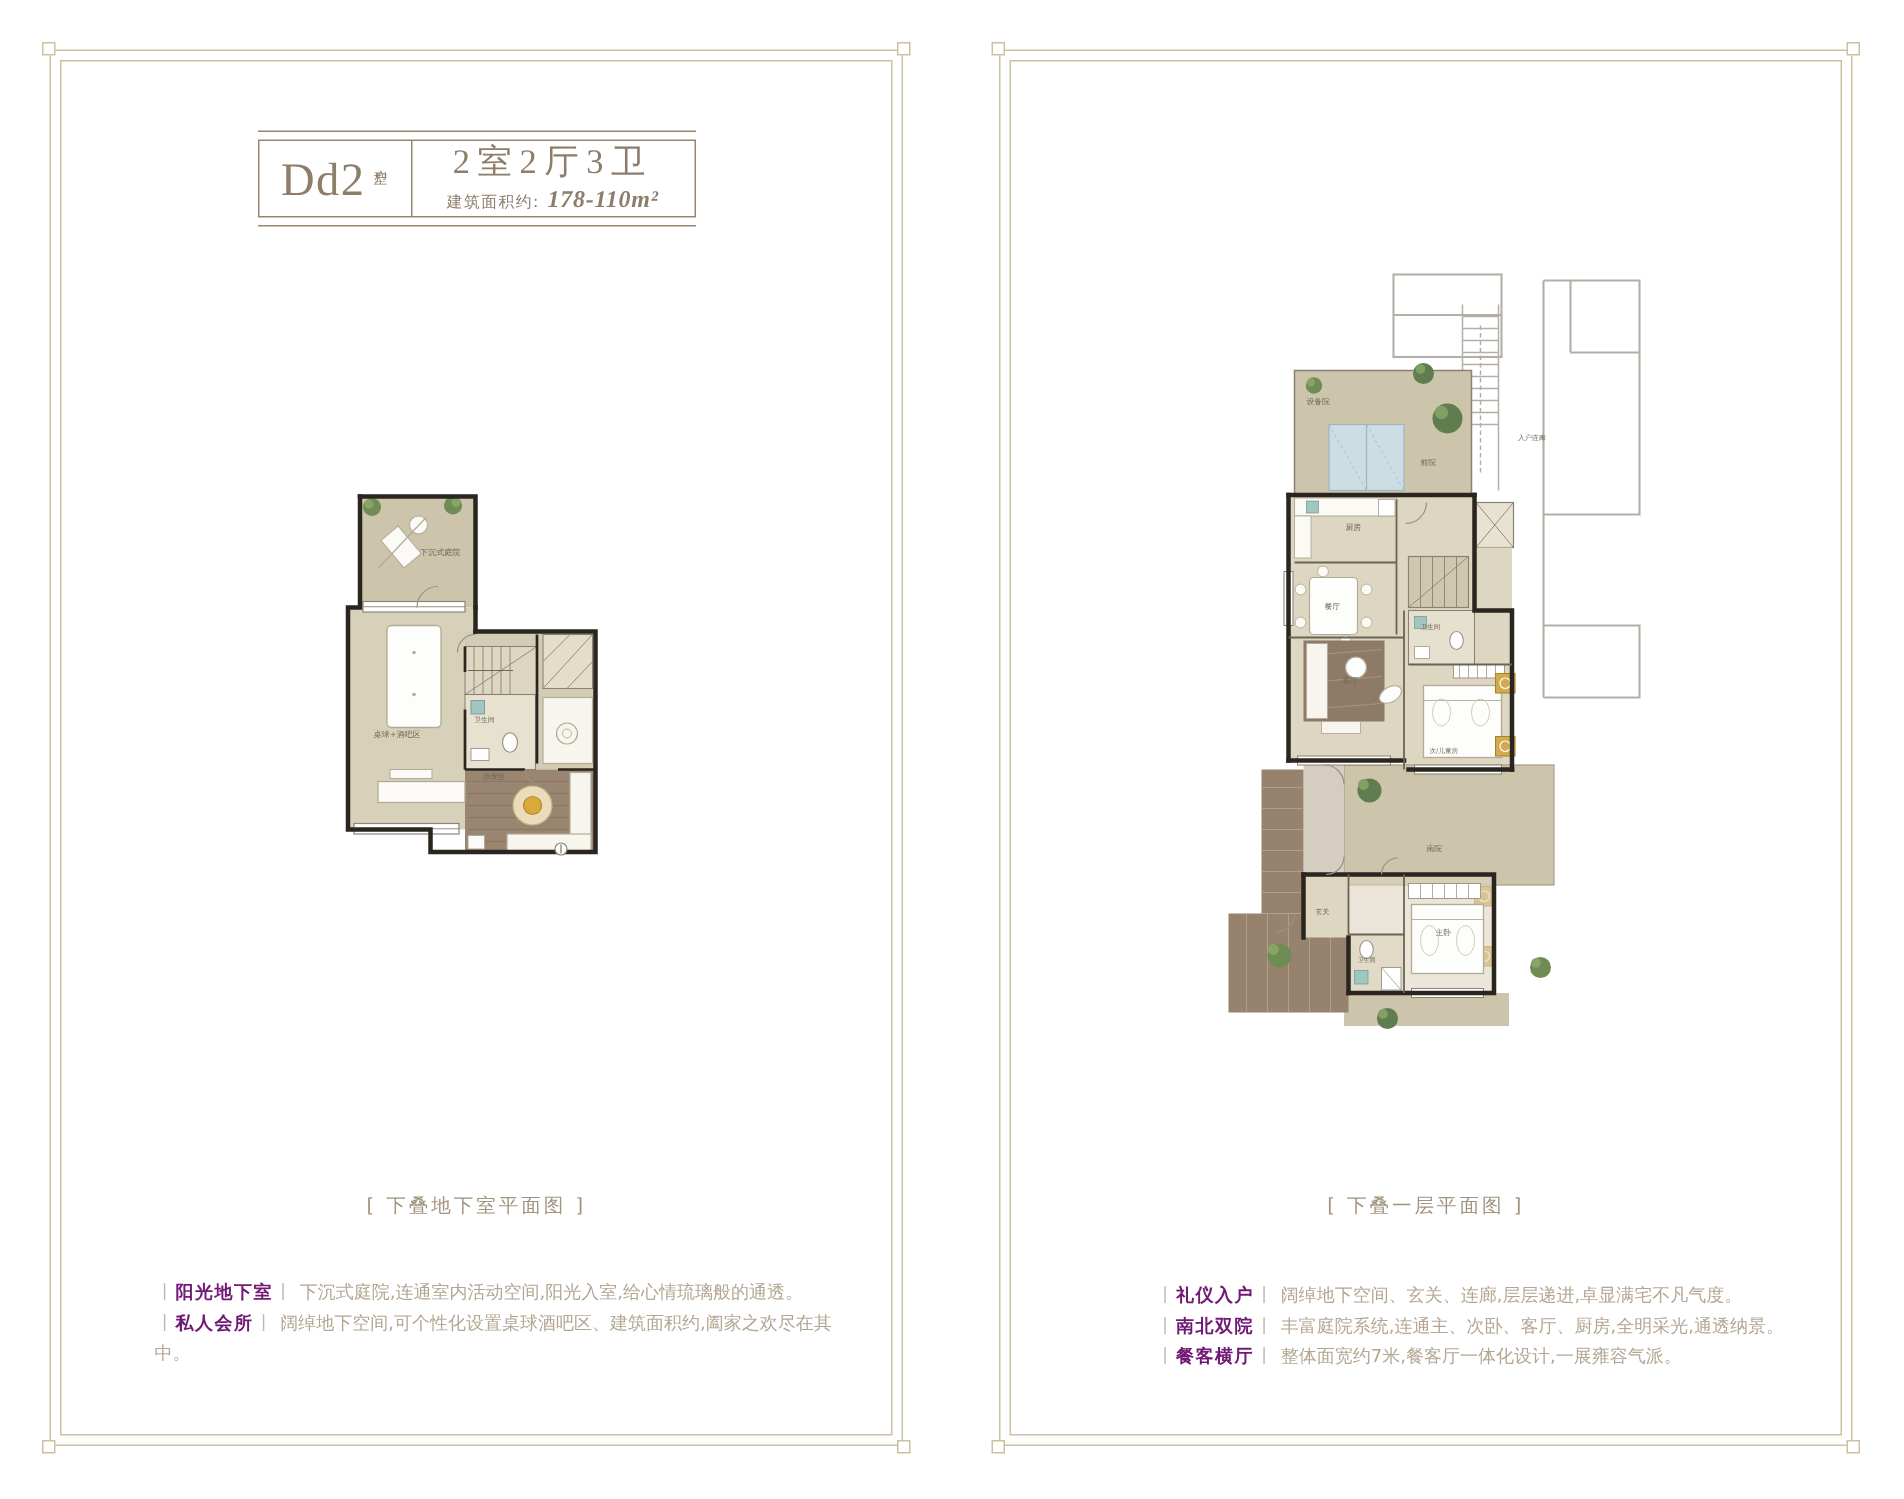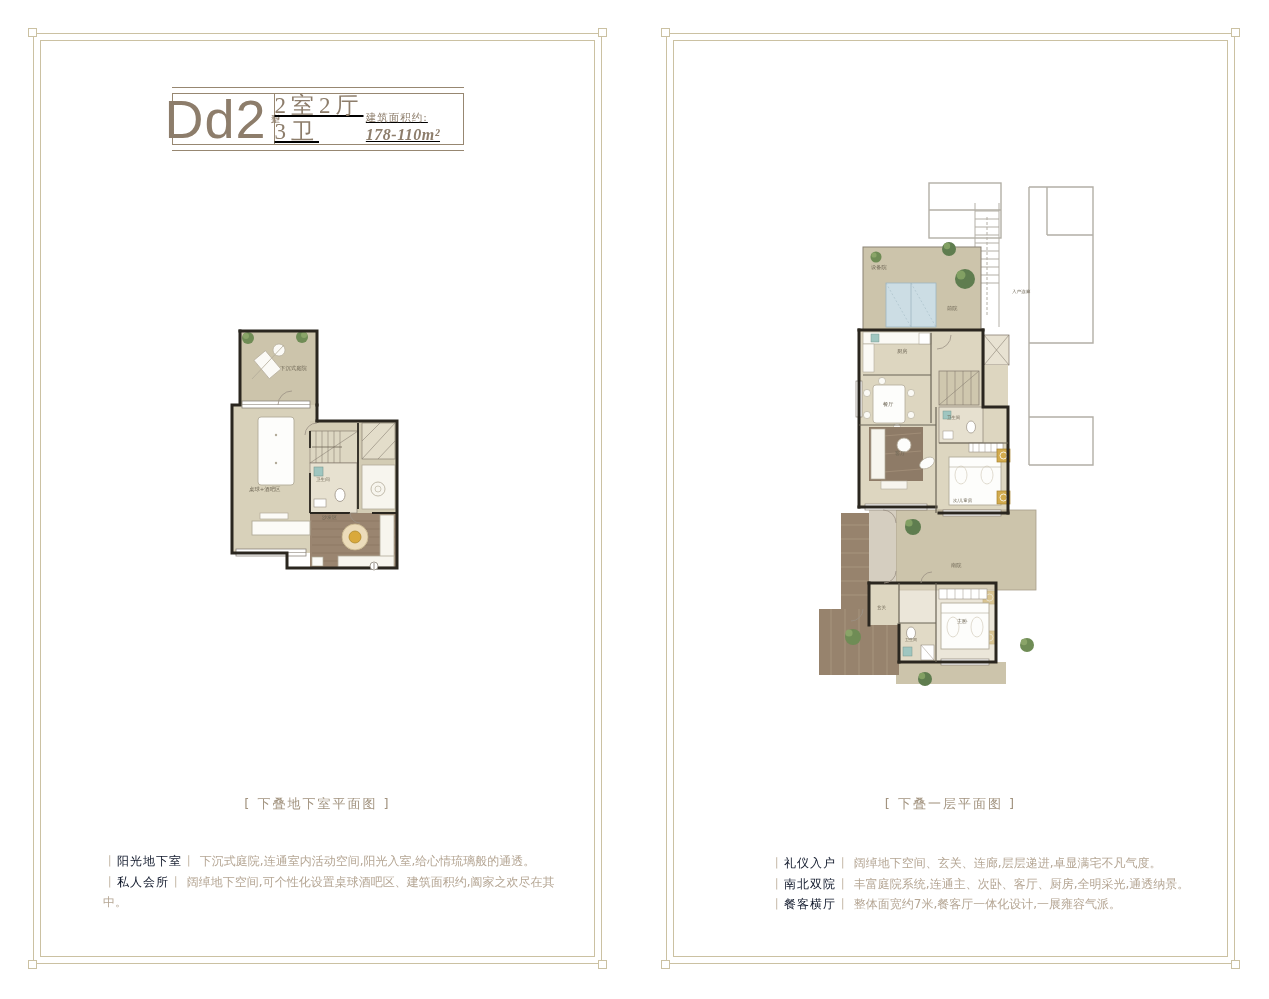--- a/index.html
+++ b/index.html
@@ -16,46 +16,46 @@
   .corner { position:absolute; width:9px; height:9px; border:1px solid #cbc1a2; background:#fff; }
   .corner.tl { top:3px; left:3px; } .corner.tr { top:3px; right:3px; }
   .corner.bl { bottom:3px; left:3px; } .corner.br { bottom:3px; right:3px; }
 
   
   .title-block { position:absolute; top:62px; left:calc(50% - 146px); width:292px;
                  border-top:1px solid #978771; border-bottom:1px solid #978771; padding:5px 0; }
   .title-box { border:1px solid #978771; display:flex; align-items:stretch; height:52px; }
   .cell-code { width:102px; border-right:1px solid #978771; display:flex;
                align-items:center; justify-content:center; }
-  .code-text { font-family:Liberation Sans, sans-serif; font-size:54px;
+  .code-text { font-family:Liberation Serif, serif; font-size:31px;
                color:#8d7d6b; line-height:1; letter-spacing:1px;text-align:center; }
   .code-tag  { writing-mode:vertical-rl; font-size:9px; color:#8d7d6b; margin:4px 0 0 2px;
                letter-spacing:1px; align-self:flex-start; padding-top:8px; }
-  .cell-spec { flex:1; display:flex; flex-direction:row; align-items:flex-end; justify-content:center;text-decoration:underline; }
+  .cell-spec { flex:1; display:flex; flex-direction:column; align-items:center; justify-content:center; }
   .spec-main { font-family:"Liberation Serif","DejaVu Serif",serif; font-size:23px;
                color:#8d7d6b; letter-spacing:5px; line-height:1.1; }
   .spec-area { margin-top:2px; color:#8d7d6b; }
   .spec-area .lbl { font-size:10.5px; letter-spacing:1px; }
   .spec-area .val { font-family:"Liberation Serif","DejaVu Serif",serif;
                     font-style:italic; font-weight:bold; font-size:16px; letter-spacing:0.5px; }
 
   .plan-svg { position:absolute; }
   #plan-basement { top:298px; left:197px; width:190px; height:250px; }
   #plan-first    { top:150px; left:143px; width:300px; height:522px; }
 
   .caption  { position:absolute; top:770px; left:0; right:0; text-align:center;
               color:#a2937f; font-size:13px; letter-spacing:2px; }
   .caption-sub { position:absolute; top:794px; left:0; right:0; text-align:center;
               color:#a2937f; font-size:13px; letter-spacing:1px; }
 
   .bullets { position:absolute; font-size:12px; color:#b5a694; line-height:20.5px; }
   #panel-left  .bullets { top:826px; left:78px;  right:35px; }
   #panel-right .bullets { top:828px; left:112px; right:25px; }
   .bullet .bk  { color:#c3b6a4; margin:0 1px; }
-  .bullet .lb  { font-weight:normal; color:#0f172a; letter-spacing:1px; }
+  .bullet .lb  { font-weight:bold; color:#701a75; letter-spacing:1px; }
 
   svg text { font-family:"DejaVu Sans","Liberation Sans",sans-serif; fill:#6e6655; }
 </style>
 </head>
 <body>
 
 <div class="panel" id="panel-left">
   <div class="frame-outer"></div>
   <div class="frame-inner"></div>
   <div class="corner tl"></div>

